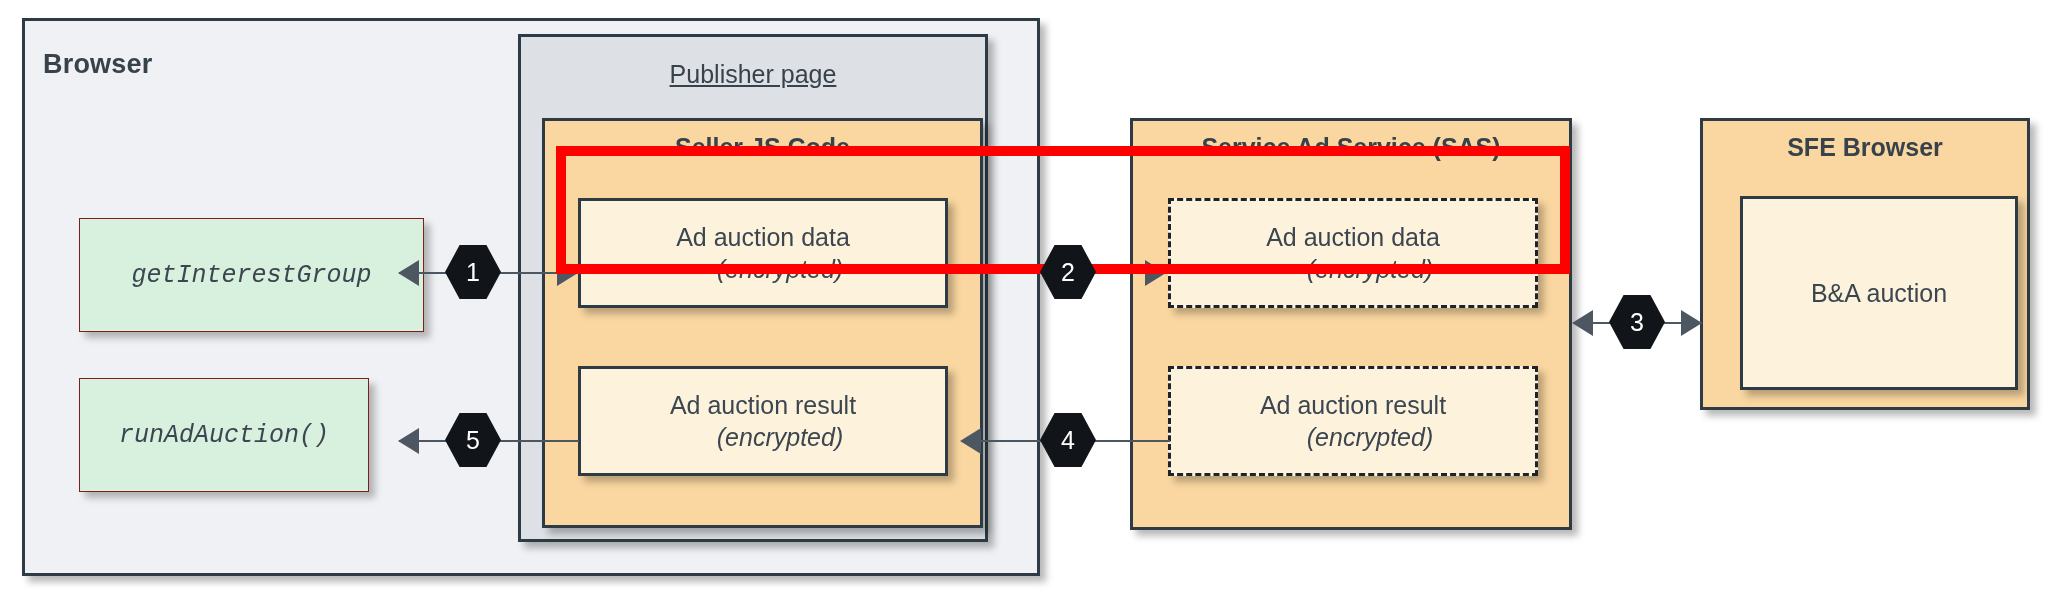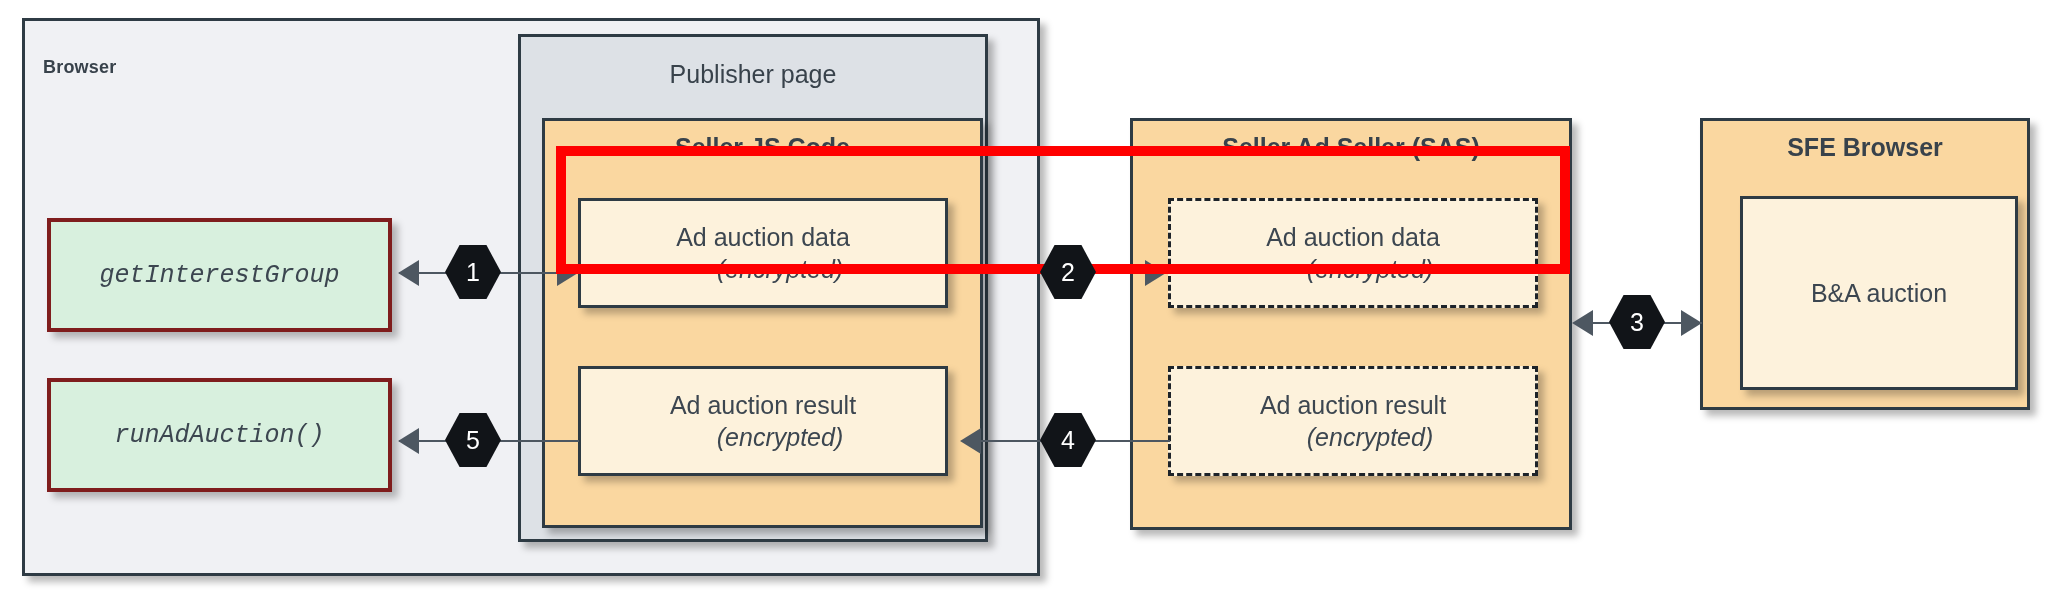--- a/index.html
+++ b/index.html
@@ -38,39 +38,40 @@
   #browser {
     left: 22px;
     top: 18px;
     width: 1018px;
     height: 558px;
     background: #f0f1f4;
   }
   #browser-label {
     position: absolute;
     left: 18px;
-    top: 36px;
-    font-size: 18px;
+    top: 28px;
+    font-size: 27px;
     font-weight: bold;
     color: #38424b;
     letter-spacing: .2px;
   }
 
   
   #publisher {
     left: 518px;
     top: 34px;
     width: 470px;
     height: 508px;
     background: #dde1e6;
   }
   #publisher-title {
     top: 23px;
     font-size: 25px;
     font-weight: normal;
+    text-decoration: underline;
   }
 
   
   .service {
     background: #fad7a0;
   }
   .service > .box-title {
     font-size: 25px;
     font-weight: bold;
     top: 12px;
@@ -120,35 +121,36 @@
   #sfe-auction {
     left: 1740px; top: 196px; width: 278px; height: 194px;
     border: 3px solid #2e3b44;
   }
 
   
   .api {
     position: absolute;
     box-sizing: border-box;
     background: #d8f0de;
-    border: 4px solid #7f1d1d;
+    border: 1px solid #7f1d1d;
     color: #3c4650;
     display: flex;
     flex-direction: row;
     align-items: center;
     justify-content: center;
     font-family: "Liberation Mono", "DejaVu Sans Mono", monospace;
     font-style: italic;
     font-size: 25px;
     line-height: 1.32;
     text-align: center;
     box-shadow: 6px 6px 7px rgba(0,0,0,0.26);
+    margin-left: 32px;
   }
   #api-get { left: 47px; top: 218px; width: 345px; height: 114px; }
-  #api-run { left: 47px; top: 378px; width: 345px; height: 114px; }
+  #api-run { left: 47px; top: 378px; width: 290px; height: 114px; }
 
   
   #red-highlight {
     position: absolute;
     left: 556px;
     top: 146px;
     width: 1014px;
     height: 128px;
     box-sizing: border-box;
     border: 10px solid #ff0000;
@@ -208,21 +210,21 @@
 
   <div class="box" id="publisher">
     <div class="box-title" id="publisher-title">Publisher page</div>
   </div>
 
   <div class="box service" id="seller-js">
     <div class="box-title">Seller JS Code</div>
   </div>
 
   <div class="box service" id="sas">
-    <div class="box-title">Seller Ad Seller (SAS)</div>
+    <div class="box-title">Service Ad Service (SAS)</div>
   </div>
 
   <div class="box service" id="sfe">
     <div class="box-title">SFE Browser</div>
   </div>
 
   <div class="payload solid" id="js-data">
     <span>Ad auction data</span>
     <span class="sub">(encrypted)</span>
   </div>

